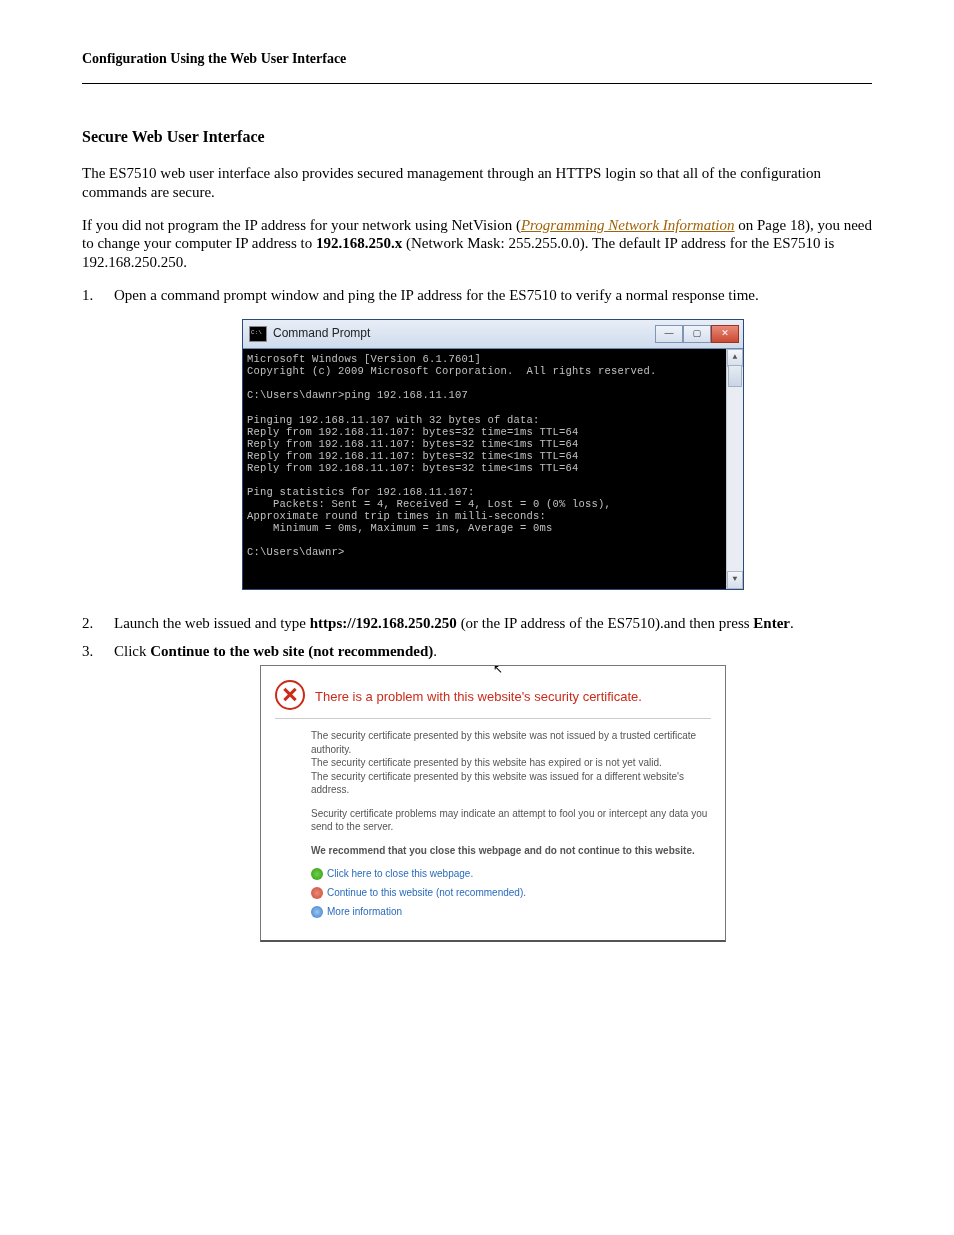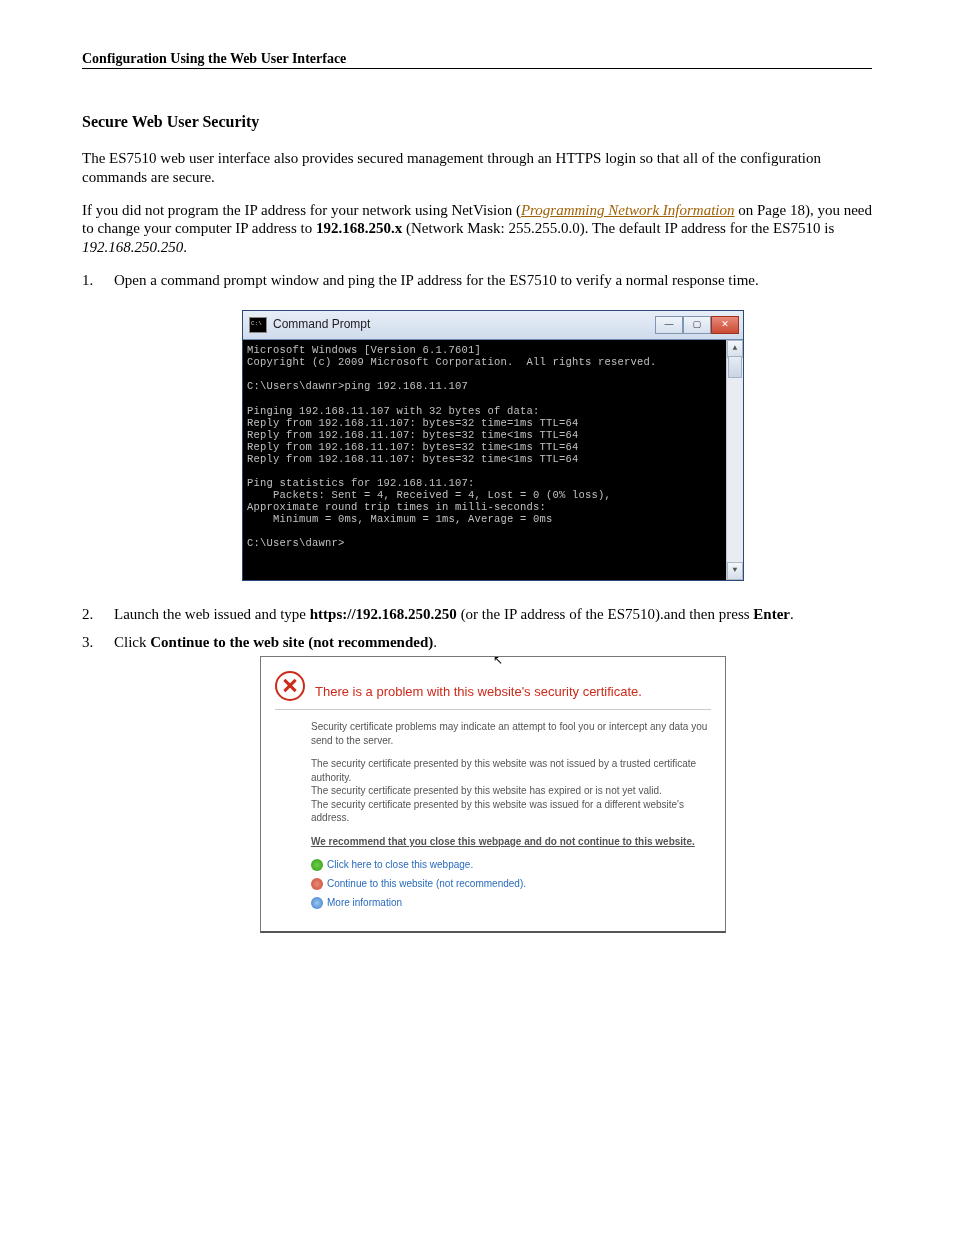--- a/index.html
+++ b/index.html
@@ -9,42 +9,42 @@
     font-size: 15px;
     color: #000;
     background: #fff;
     width: 954px;
   }
   .page {
     padding: 50px 82px 40px 82px;
   }
   .header-line {
     border-bottom: 1px solid #000;
-    padding-bottom: 1px;
+    padding-bottom: 16px;
     margin-bottom: 44px;
   }
   .header-text {
     font-weight: bold;
     font-size: 14px;
   }
   .section-title {
     font-weight: bold;
     font-size: 16px;
     margin-bottom: 18px;
   }
   .para {
     margin-bottom: 14px;
     line-height: 1.25;
   }
   .link {
     color: #a16207;
     text-decoration: underline;
     font-style: italic;
   }
-  .italic { font-style: italic; }
+  .italic { }
   .bold { font-weight: bold; }
   ol.steps {
     padding-left: 0;
     margin: 0;
     list-style: none;
   }
   ol.steps > li {
     display: flex;
     margin-bottom: 8px;
     line-height: 1.3;
@@ -52,21 +52,21 @@
   ol.steps .num {
     width: 32px;
     flex-shrink: 0;
   }
   ol.steps .step-body {
     flex: 1;
   }
   
   .cmd-window {
     width: 500px;
-    margin: 20px auto 16px auto;
+    margin: 14px auto 16px auto;
     border: 1px solid #2a4a7a;
     background: #86efac;
     font-family: 'Courier New', monospace;
   }
   .cmd-titlebar {
     background: linear-gradient(#e8eef7, #cfdbec);
     border-bottom: 1px solid #6a8ab0;
     padding: 3px 4px 3px 6px;
     display: flex;
     align-items: center;
@@ -169,21 +169,21 @@
   }
   .cert-cursor {
     position: absolute;
     top: -4px;
     left: 50%;
     font-size: 12px;
     color: #000;
   }
   .cert-top {
     display: flex;
-    align-items: flex-end;
+    align-items: center;
     gap: 10px;
     border-bottom: 1px solid #ccc;
     padding: 6px 0 8px 0;
     margin-bottom: 10px;
   }
   .cert-shield {
     width: 26px; height: 26px;
     background: #fff;
     border-radius: 50%;
     border: 2px solid #cc2a1a;
@@ -204,21 +204,20 @@
     font-size: 13px;
     padding-top: 4px;
   }
   .cert-block {
     margin-left: 36px;
     margin-bottom: 10px;
     line-height: 1.35;
   }
   .cert-bold {
     font-weight: bold;
-    text-decoration: underline;
   }
   .cert-link-row {
     margin-left: 36px;
     margin-top: 6px;
     display:flex;
     align-items:center;
     gap:4px;
   }
   .cert-link {
     color: #2a6bbd;
@@ -235,21 +234,21 @@
 </style>
 </head>
 <body>
 
 <div class="page">
 
   <div class="header-line">
     <span class="header-text">Configuration Using the Web User Interface</span>
   </div>
 
-  <div class="section-title">Secure Web User Security</div>
+  <div class="section-title">Secure Web User Interface</div>
 
   <div class="para">The ES7510 web user interface also provides secured management through an HTTPS login so that all of the configuration commands are secure.</div>
 
   <div class="para">
     <span>If you did not program the IP address for your network using NetVision (</span><a class="link">Programming Network Information</a><span> on Page 18), you need to change your computer IP address to </span><span class="bold">192.168.250.x</span><span> (Network Mask: 255.255.0.0). The default IP address for the ES7510 is </span><span class="italic">192.168.250.250</span><span>.</span>
   </div>
 
   <ol class="steps">
     <li>
       <span class="num">1.</span>
@@ -300,26 +299,26 @@
         <div>
           <span>Click </span><span class="bold">Continue to the web site (not recommended)</span><span>.</span>
         </div>
 
         <div class="cert-window">
           <span class="cert-cursor">↖</span>
           <div class="cert-top">
             <span class="cert-shield"></span>
             <span class="cert-heading">There is a problem with this website's security certificate.</span>
           </div>
-          <div class="cert-block">Security certificate problems may indicate an attempt to fool you or intercept any data you send to the server.</div>
           <div class="cert-block">
             <div>The security certificate presented by this website was not issued by a trusted certificate authority.</div>
             <div>The security certificate presented by this website has expired or is not yet valid.</div>
             <div>The security certificate presented by this website was issued for a different website's address.</div>
           </div>
+          <div class="cert-block">Security certificate problems may indicate an attempt to fool you or intercept any data you send to the server.</div>
           <div class="cert-block cert-bold">We recommend that you close this webpage and do not continue to this website.</div>
           <div class="cert-link-row">
             <span class="cert-icon ok"></span>
             <span class="cert-link">Click here to close this webpage.</span>
           </div>
           <div class="cert-link-row">
             <span class="cert-icon warn"></span>
             <span class="cert-link">Continue to this website (not recommended).</span>
           </div>
           <div class="cert-link-row">

